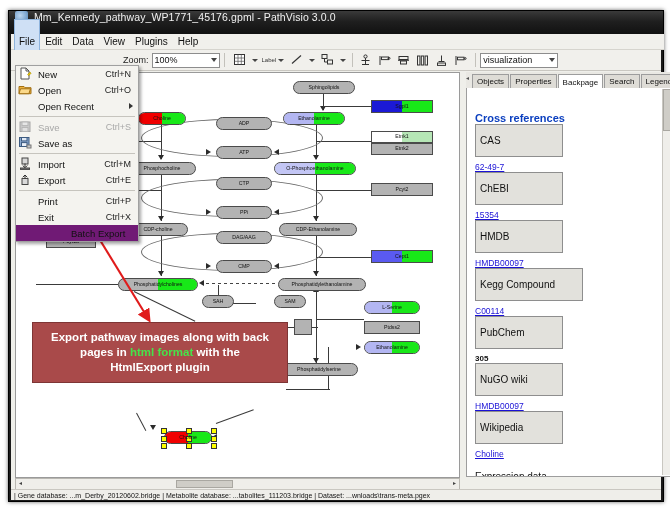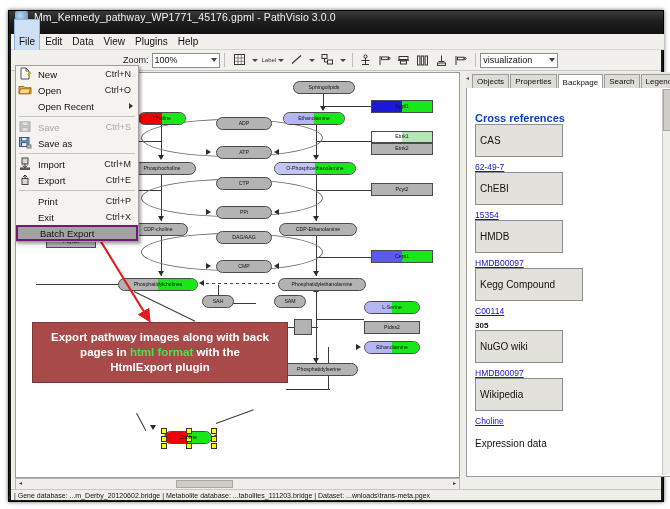--- a/index.html
+++ b/index.html
@@ -70,21 +70,21 @@
 
   
   .filemenu{position:absolute;left:4px;top:31px;width:122px;
     background:#f4f3ef;border:1px solid #a0a0a0;box-shadow:2px 2px 3px rgba(0,0,0,.35);z-index:40;}
   .fm-row{height:16px;display:flex;align-items:center;font-size:9.5px;color:#111;position:relative;}
   .fm-ico{width:16px;height:14px;margin-left:2px;flex:0 0 auto;position:relative;}
   .fm-lab{flex:1;padding-left:4px;}
   .fm-acc{font-size:9px;color:#222;padding-right:7px;}
   .fm-row.disabled .fm-lab,.fm-row.disabled .fm-acc{color:#a8a8a8;}
   .fm-sep{height:1px;background:#c6c4be;margin:2px 3px;}
-  .fm-row.highlight{border:2px solid #701a75;box-sizing:border-box;background:#a3a3a3;}
+  .fm-row.highlight{border:8px solid #701a75;box-sizing:border-box;background:#a3a3a3;gap:25px;}
   .submark{position:absolute;right:5px;top:5px;width:0;height:0;
     border-top:3px solid transparent;border-bottom:3px solid transparent;border-left:4px solid #333;}
 
   
   .callout{position:absolute;left:21px;top:288px;width:254px;height:59px;
     background:#a94a4a;border:1px solid #7e3535;z-index:30;display:flex;
     align-items:center;justify-content:center;}
   .callout-txt{color:#fff;font-size:11.5px;font-weight:bold;text-align:center;line-height:1.32;padding:0 5px;}
   .callout-txt .hl{color:#46e34a;}
 
@@ -576,20 +576,21 @@
 
           <div class="db-head">ChEBI</div>
           <div class="db-val"><a href="#">15354</a></div>
 
           <div class="db-head">HMDB</div>
           <div class="db-val"><a href="#">HMDB00097</a></div>
 
           <div class="db-head" style="width:98px">Kegg Compound</div>
           <div class="db-val"><a href="#">C00114</a></div>
 
+          <div class="db-head">PubChem</div>
           <div class="db-val plain">305</div>
 
           <div class="db-head">NuGO wiki</div>
           <div class="db-val"><a href="#">HMDB00097</a></div>
 
           <div class="db-head">Wikipedia</div>
           <div class="db-val"><a href="#">Choline</a></div>
 
           <div class="expr">Expression data</div>
         </div>

